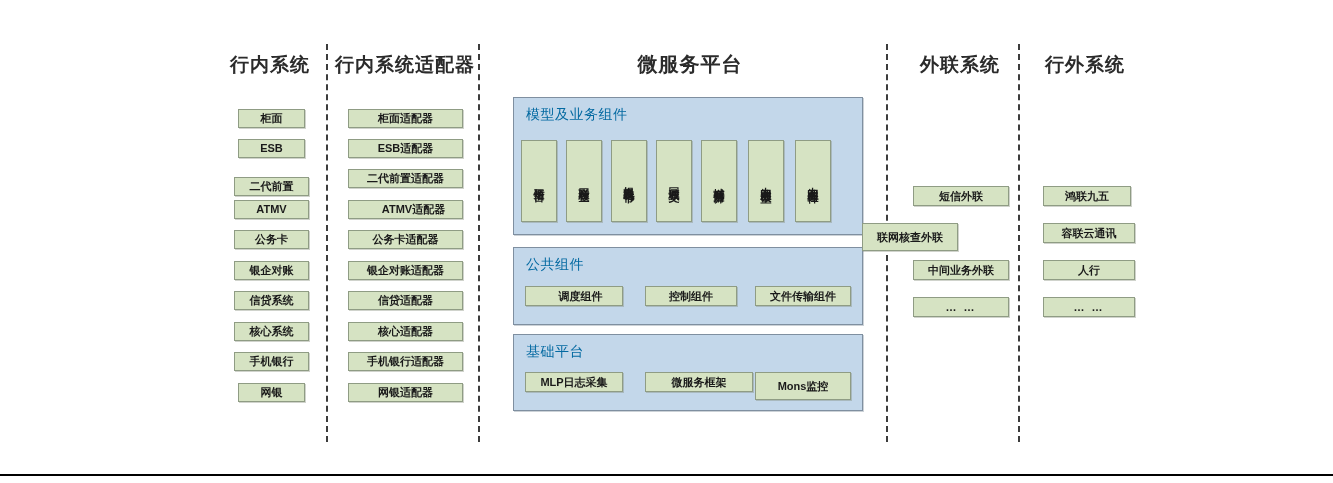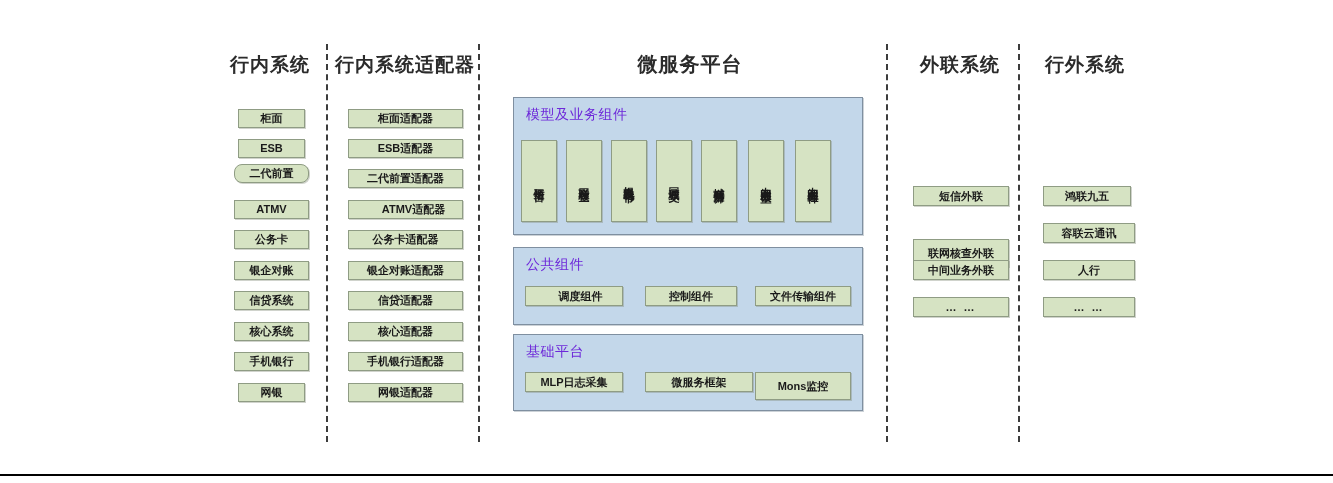--- a/index.html
+++ b/index.html
@@ -75,21 +75,21 @@
     box-sizing: border-box;
     background: #c3d7ea;
     border: 1px solid #7f8fa0;
     box-shadow: 1px 1px 0 rgba(110,125,140,0.35);
   }
   .panel-title {
     position: absolute;
     left: 12px;
     top: 8px;
     font-size: 14px;
-    color: #6d28d9;
+    color: #0369a1;
     font-weight: normal;
     letter-spacing: 0.5px;
   }
 </style>
 </head>
 <body>
 
 <div id="canvas">
 
   <div class="col-title" style="left:220px; top:52px; width:100px; font-size:19px;">行内系统</div>
@@ -102,21 +102,21 @@
 
   <div class="col-title" style="left:1025px; top:52px; width:120px; font-size:19px;">行外系统</div>
 
   <div class="divider" style="left:326px;"></div>
   <div class="divider" style="left:478px;"></div>
   <div class="divider" style="left:886px;"></div>
   <div class="divider" style="left:1018px;"></div>
 
   <div class="node" style="left:238px; top:109px; width:67px; height:19px;">柜面</div>
   <div class="node" style="left:238px; top:139px; width:67px; height:19px;">ESB</div>
-  <div class="node" style="left:234px; top:164px; width:75px; height:19px;border-radius:8px;">二代前置</div>
+  <div class="node" style="left:234px; top:177px; width:75px; height:19px;">二代前置</div>
   <div class="node" style="left:234px; top:200px; width:75px; height:19px;">ATMV</div>
   <div class="node" style="left:234px; top:230px; width:75px; height:19px;">公务卡</div>
   <div class="node" style="left:234px; top:261px; width:75px; height:19px;">银企对账</div>
   <div class="node" style="left:234px; top:291px; width:75px; height:19px;">信贷系统</div>
   <div class="node" style="left:234px; top:322px; width:75px; height:19px;">核心系统</div>
   <div class="node" style="left:234px; top:352px; width:75px; height:19px;">手机银行</div>
   <div class="node" style="left:238px; top:383px; width:67px; height:19px;">网银</div>
 
   <div class="node" style="left:348px; top:109px; width:115px; height:19px;">柜面适配器</div>
   <div class="node" style="left:348px; top:139px; width:115px; height:19px;">ESB适配器</div>
@@ -148,21 +148,21 @@
   <div class="node" style="left:755px; top:286px; width:96px; height:20px;">文件传输组件</div>
 
   <div class="panel" style="left:513px; top:334px; width:350px; height:77px;">
     <div class="panel-title">基础平台</div>
   </div>
   <div class="node" style="left:525px; top:372px; width:98px; height:20px;">MLP日志采集</div>
   <div class="node" style="left:645px; top:372px; width:108px; height:20px;">微服务框架</div>
   <div class="node" style="left:755px; top:372px; width:96px; height:28px;">Mons监控</div>
 
   <div class="node" style="left:913px; top:186px; width:96px; height:20px;">短信外联</div>
-  <div class="node" style="left:913px; top:223px; width:96px; height:28px;margin-top:16px;">联网核查外联</div>
+  <div class="node" style="left:862px; top:223px; width:96px; height:28px;">联网核查外联</div>
   <div class="node" style="left:913px; top:260px; width:96px; height:20px;">中间业务外联</div>
   <div class="node ellipsis" style="left:913px; top:297px; width:96px; height:20px;">… …</div>
 
   <div class="node" style="left:1043px; top:186px; width:88px; height:20px;">鸿联九五</div>
   <div class="node" style="left:1043px; top:223px; width:92px; height:20px;text-align:center;">容联云通讯</div>
   <div class="node" style="left:1043px; top:260px; width:92px; height:20px;">人行</div>
   <div class="node ellipsis" style="left:1043px; top:297px; width:92px; height:20px;">… …</div>
 
   <div class="bottom-rule"></div>
 

